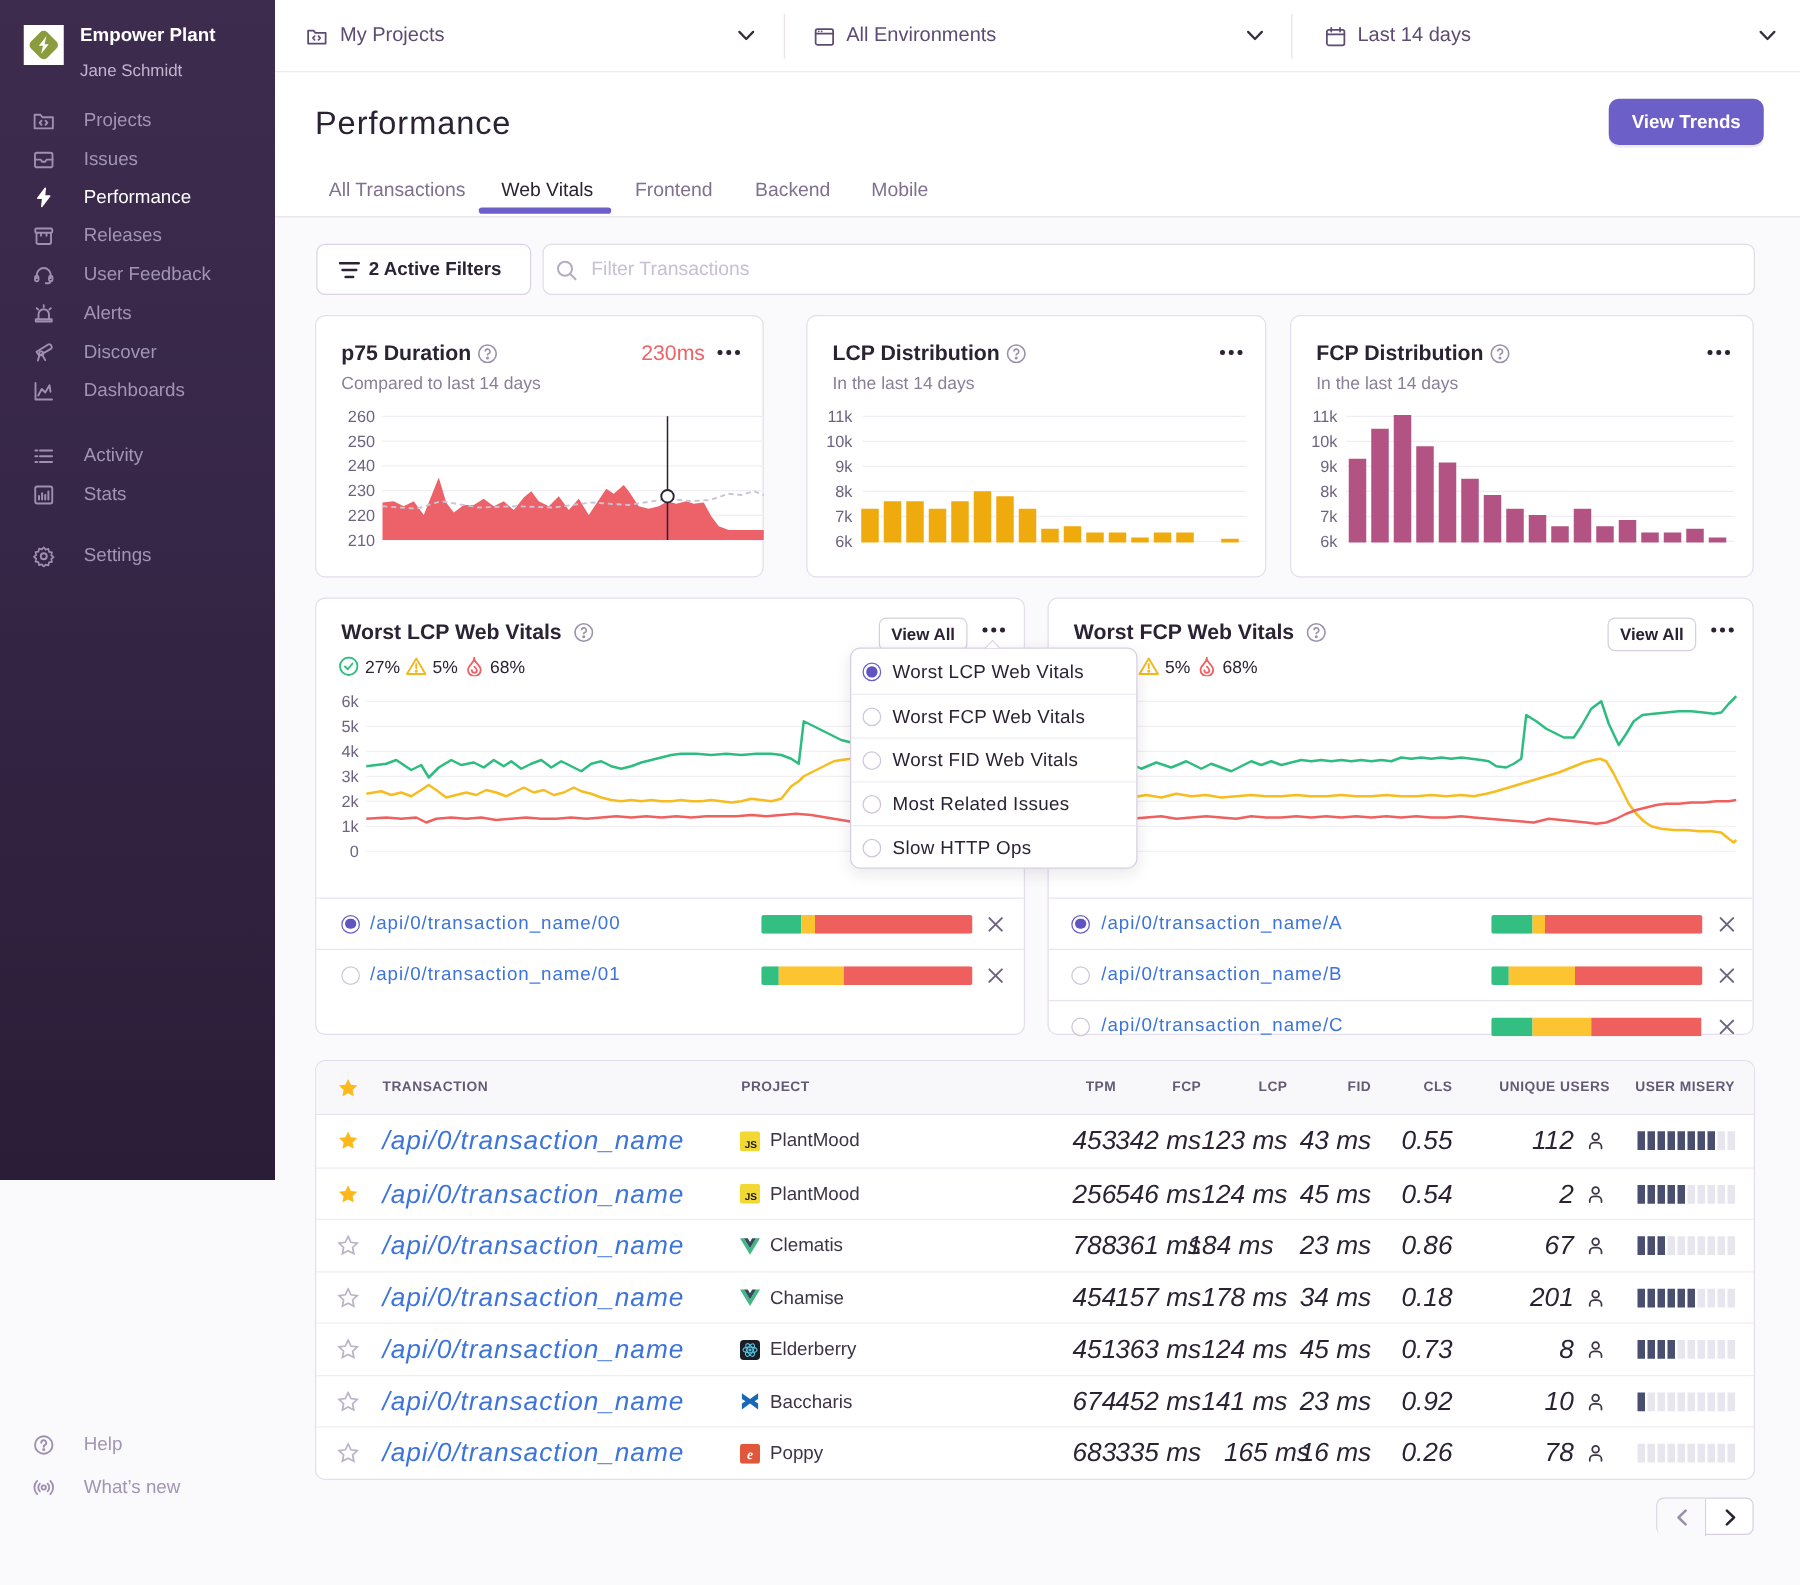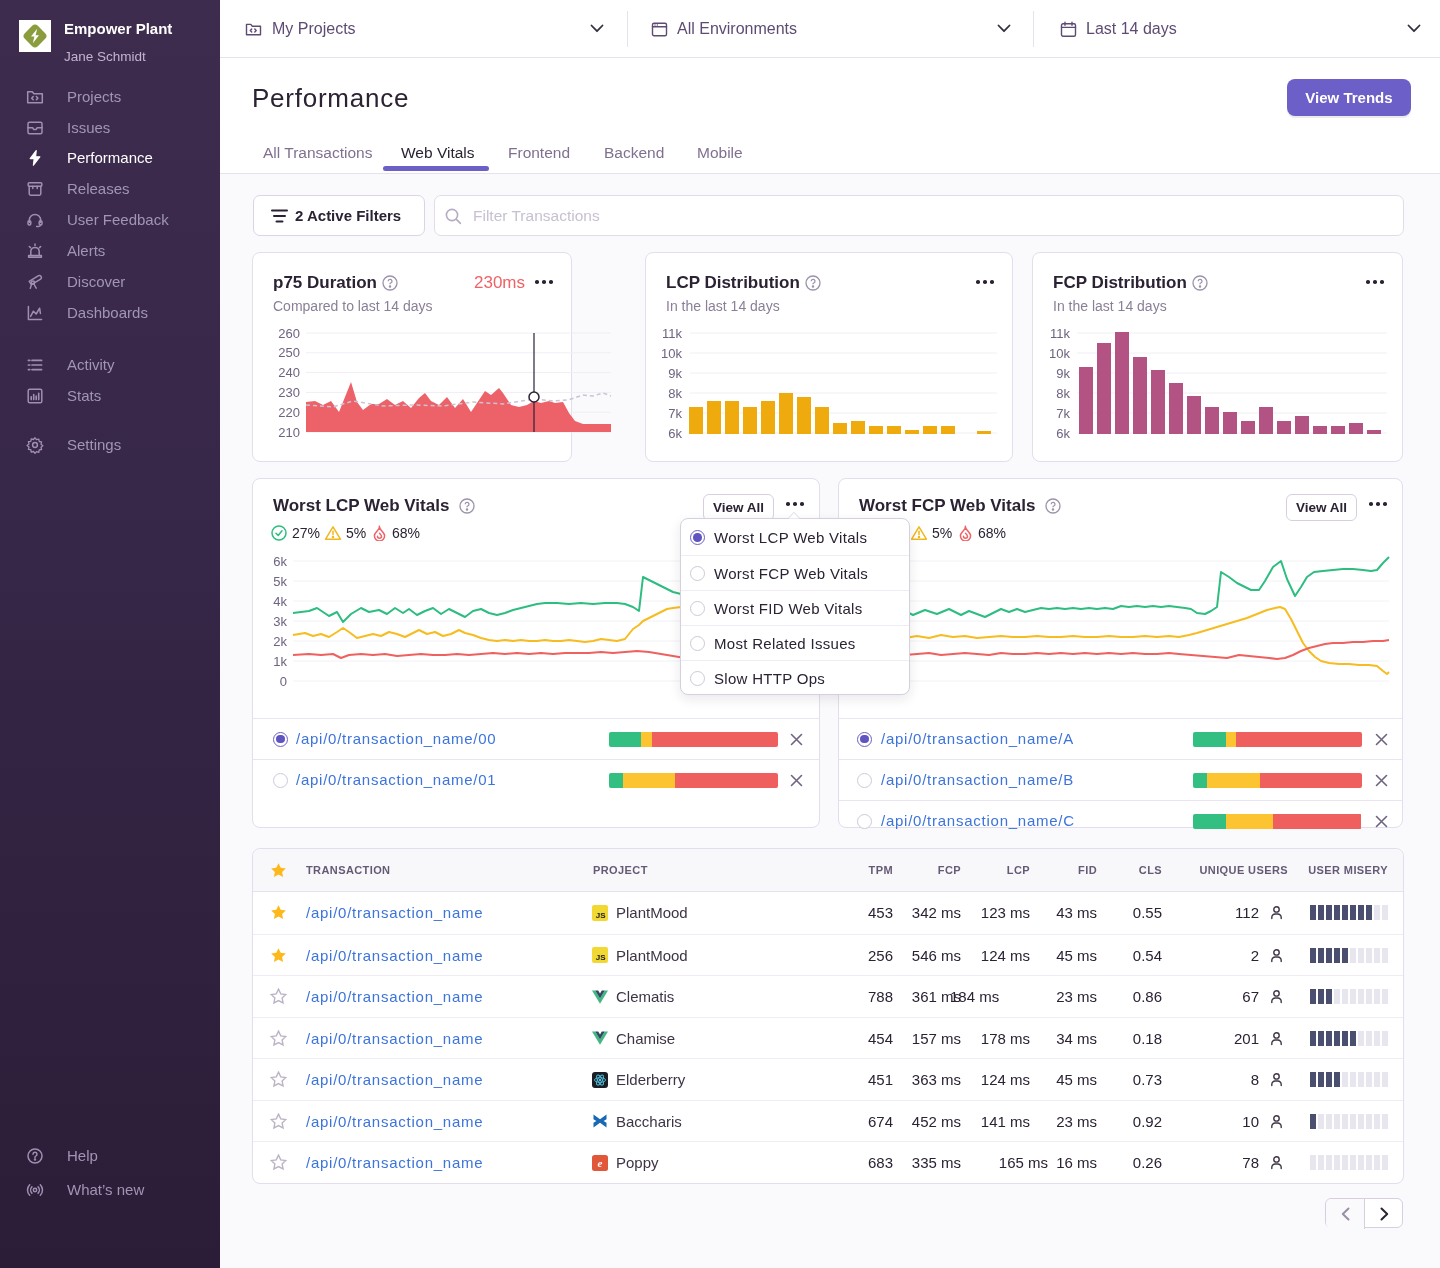--- a/index.html
+++ b/index.html
@@ -1,21 +1,21 @@
 <!DOCTYPE html>
 <html><head>
 <meta charset="utf-8">
 <style>
 * { margin:0; padding:0; box-sizing:border-box; }
 html,body { width:1440px; height:1268px; }
 body { font-family:"Liberation Sans", sans-serif; background:#faf9fb; color:#2b2233; overflow:hidden; }
 #app { position:relative; width:1440px; height:1268px; overflow:hidden; }
 
 
-#sidebar { position:absolute; left:0; top:0; width:220px; height:1268px;
+#sidebar { position:absolute; left:0; top:0; width:220px; height:944px;
   background:linear-gradient(180deg,#3e2c4f 0%,#362647 45%,#2b1d37 100%); }
 #brand { position:absolute; left:19px; top:20px; width:190px; height:32px; }
 #brand .logo { position:absolute; left:0; top:0; width:32px; height:32px; background:#fff; }
 #brand .org { position:absolute; left:45px; top:0; font-size:15px; font-weight:bold; color:#fff; white-space:nowrap; }
 #brand .usr { position:absolute; left:45px; top:17px; font-size:13.5px; color:#c2b4cf; white-space:nowrap;margin-top:12px; }
 .nav { position:absolute; left:0; width:220px; height:30px; }
 .nav .ic { position:absolute; left:26px; top:6px; width:18px; height:18px; }
 .nav .tx { position:absolute; left:67px; top:0; line-height:30px; font-size:15px; color:#a295b4; white-space:nowrap; }
 .nav.active .tx { color:#ffffff; }
 .nav svg { stroke:#a08fb2; fill:none; stroke-width:1.5; stroke-linecap:round; stroke-linejoin:round; }
@@ -62,21 +62,21 @@
 .radio.sel::after { content:""; position:absolute; left:2.2px; top:2.2px; width:8.6px; height:8.6px; border-radius:50%; background:#5f54c0; }
 .sbar { position:absolute; top:13px; height:15px; width:169px; border-radius:2px; overflow:hidden; display:flex; }
 .xmark { position:absolute; top:14px; width:13px; height:13px; }
 
 
 #table { position:absolute; left:252px; top:848px; width:1152px; height:336px; background:#fff; border:1px solid #e4dded; border-radius:8px; }
 #thead { position:absolute; left:0; top:0; width:100%; height:43px; background:#f8f7fa; border-bottom:1px solid #e7e1ec; border-radius:8px 8px 0 0; }
 .th { position:absolute; top:0; line-height:43px; font-size:11px; font-weight:bold; color:#655a75; letter-spacing:0.4px; white-space:nowrap; }
 .trow { position:absolute; left:0; width:100%; height:41.5px; }
 .trow + .trow { border-top:1px solid #f0ecf3; }
-.td { position:absolute; top:0; line-height:41px; font-size:15px; color:#2b2233; white-space:nowrap; }
+.td { position:absolute; top:0; line-height:41px; font-size:21px; color:#2b2233; white-space:nowrap;font-style:italic; }
 .td.link { color:#3d74db; letter-spacing:0.75px; }
 .pname { position:absolute; left:363px; top:0; line-height:41px; font-size:15px; color:#3e3446; }
 .picon { position:absolute; left:339px; top:12.5px; width:16px; height:16px; }
 .misery { position:absolute; left:1057px; top:13px; height:15px; display:flex; gap:2px; }
 .misery i { width:6px; height:15px; background:#e7e5ee; }
 .misery i.d { background:#4a4f70; }
 
 
 #pag { position:absolute; left:1325px; top:1198px; width:78px; height:30px; border:1px solid #d7cfe0; border-radius:6px; background:#fff; }
 #pag .half { position:absolute; top:0; width:39px; height:30px; }
@@ -250,21 +250,21 @@
       </svg>
     <span class="tx">2 Active Filters</span>
   </div>
   <div id="searchbox">
     <svg style="position:absolute;left:10px;top:12px" width="17" height="17" viewBox="0 0 17 17" fill="none" stroke="#b5abc2" stroke-width="1.6" stroke-linecap="round">
         <circle cx="7" cy="7" r="5.6"></circle>
         <path d="M11.4 11.4 L15.4 15.4"></path>
       </svg>
     <span class="ph">Filter Transactions</span>
   </div>
-  <div class="card" id="card1" style="left:252px;top:252px;width:320px;height:210px;">
+  <div class="card" id="card1" style="left:252px;top:252px;width:359px;height:210px;">
     <div class="ctitle">p75 Duration <svg class="qm" width="16" height="16" viewBox="0 0 16 16" fill="none" stroke="#9c92ab" stroke-width="1.3" style="vertical-align:-2.5px">
           <circle cx="8" cy="8" r="7"></circle>
           <path d="M6.2 6.2 a1.9 1.9 0 1 1 2.5 1.8 c-0.5 0.2-0.7 0.5-0.7 1 v0.3"></path>
           <circle cx="8" cy="11.4" r="0.6" fill="#9c92ab"></circle>
         </svg></div>
     <div style="position:absolute;right:46px;top:20px;font-size:17px;font-weight:500;color:#ef6266">230ms</div>
     <div class="dots" style="right:16px;top:26px">
         <i></i>
         <i></i>
         <i></i>

